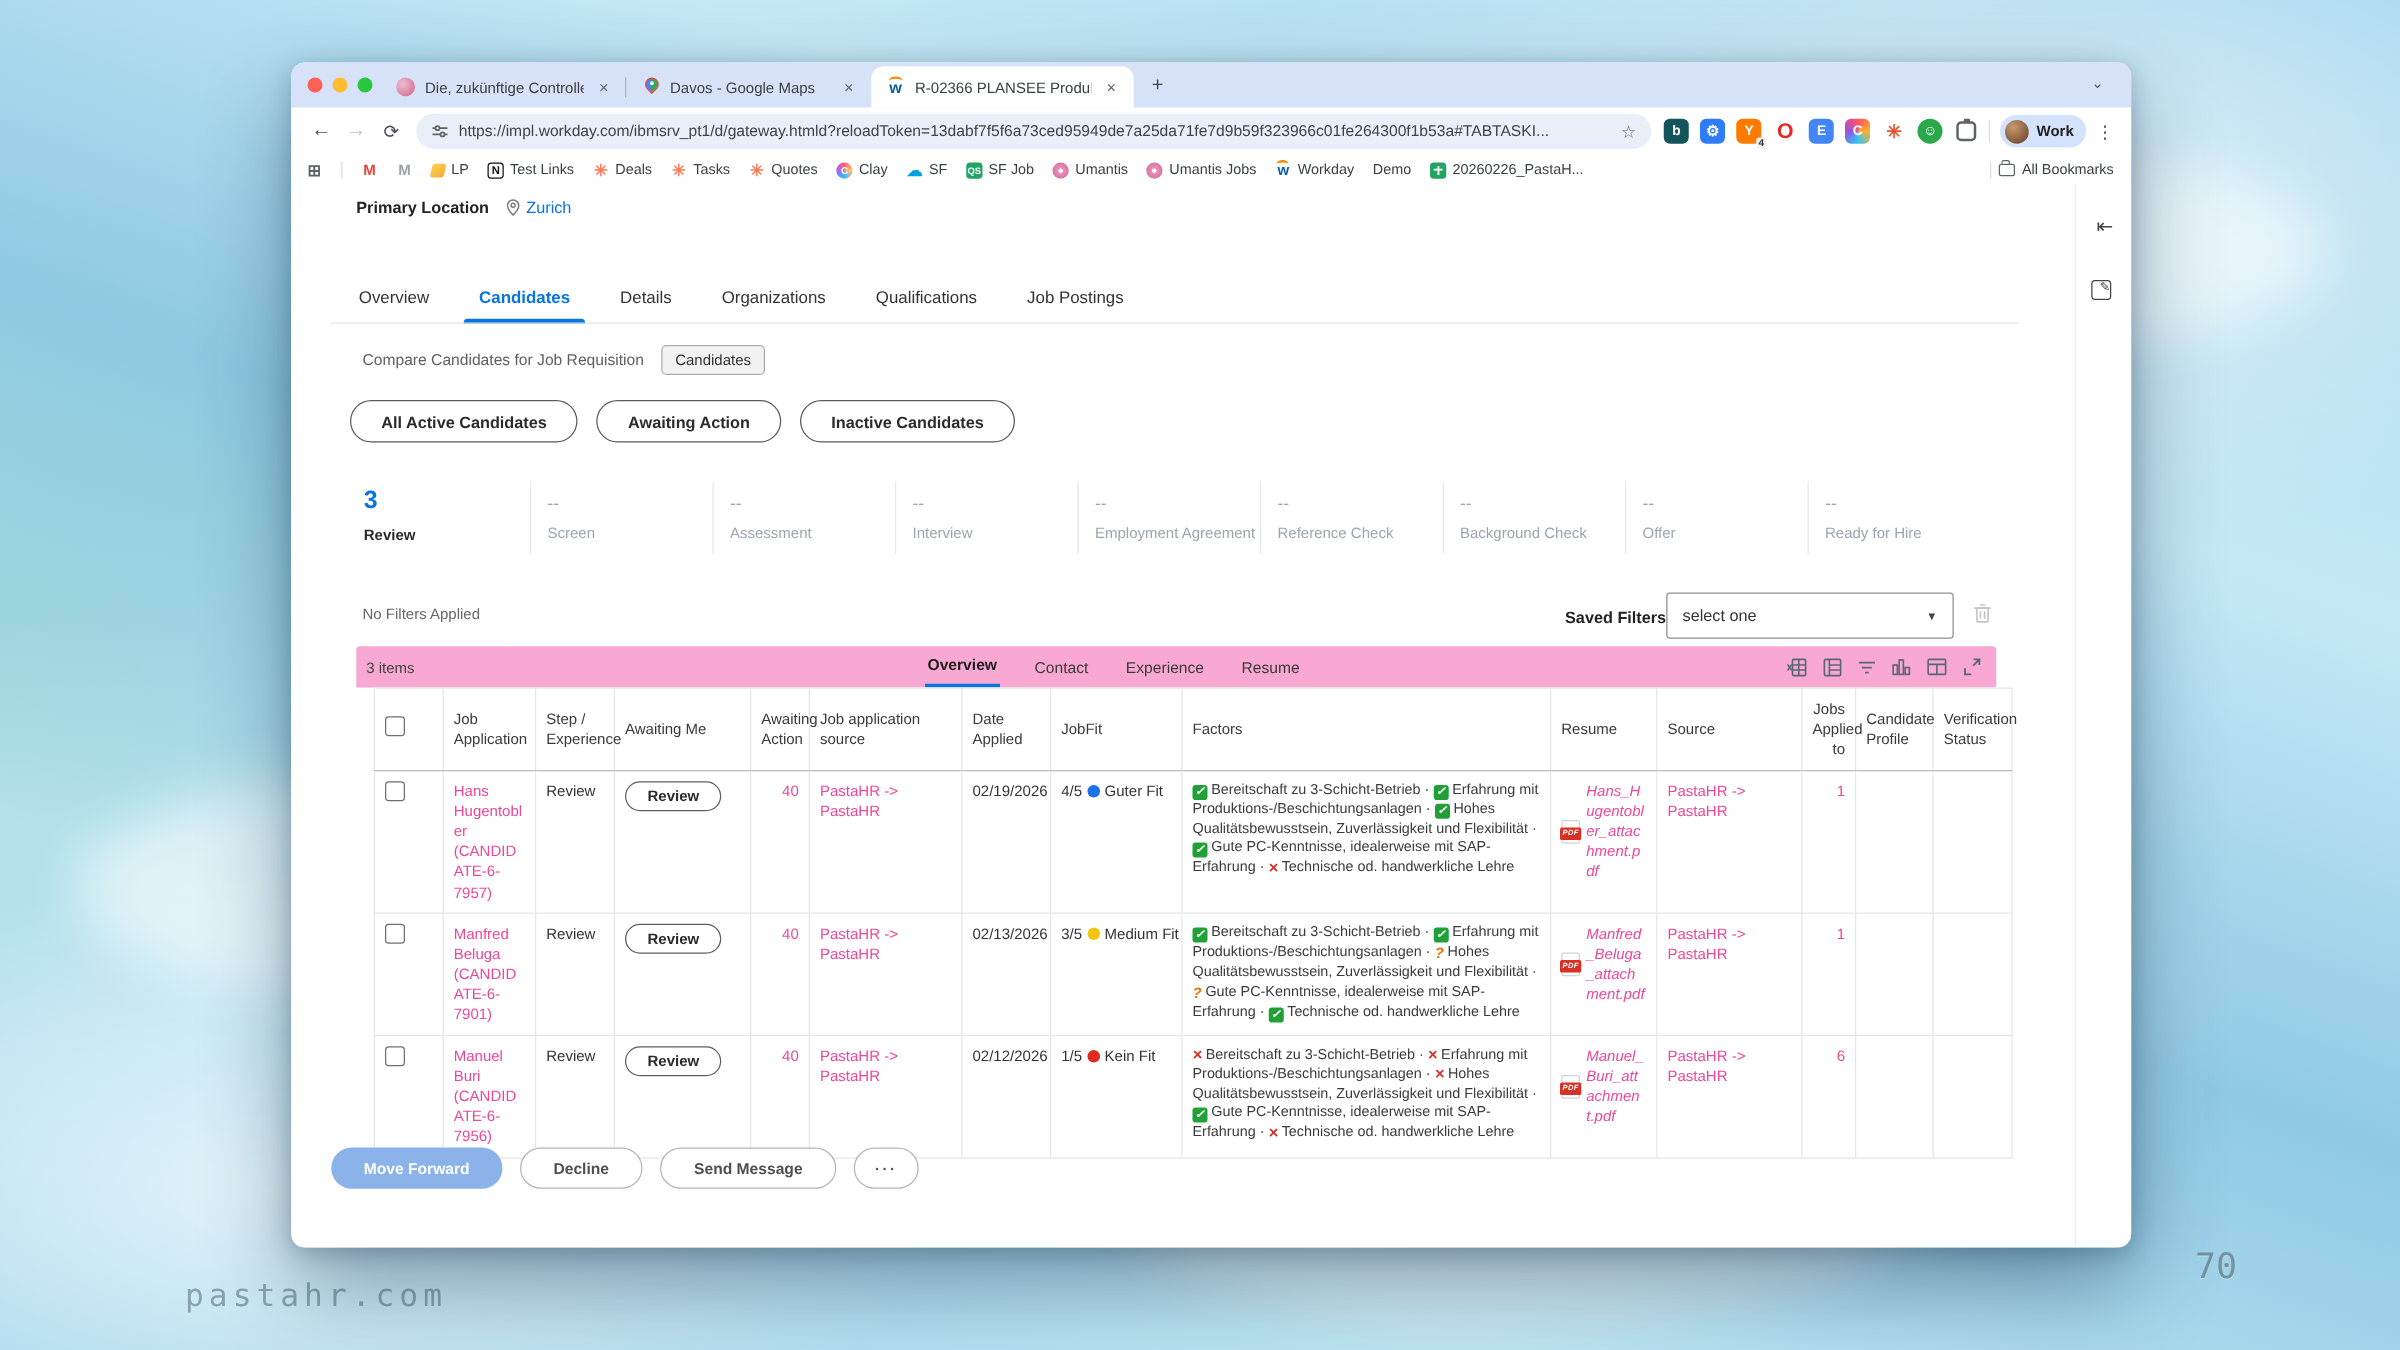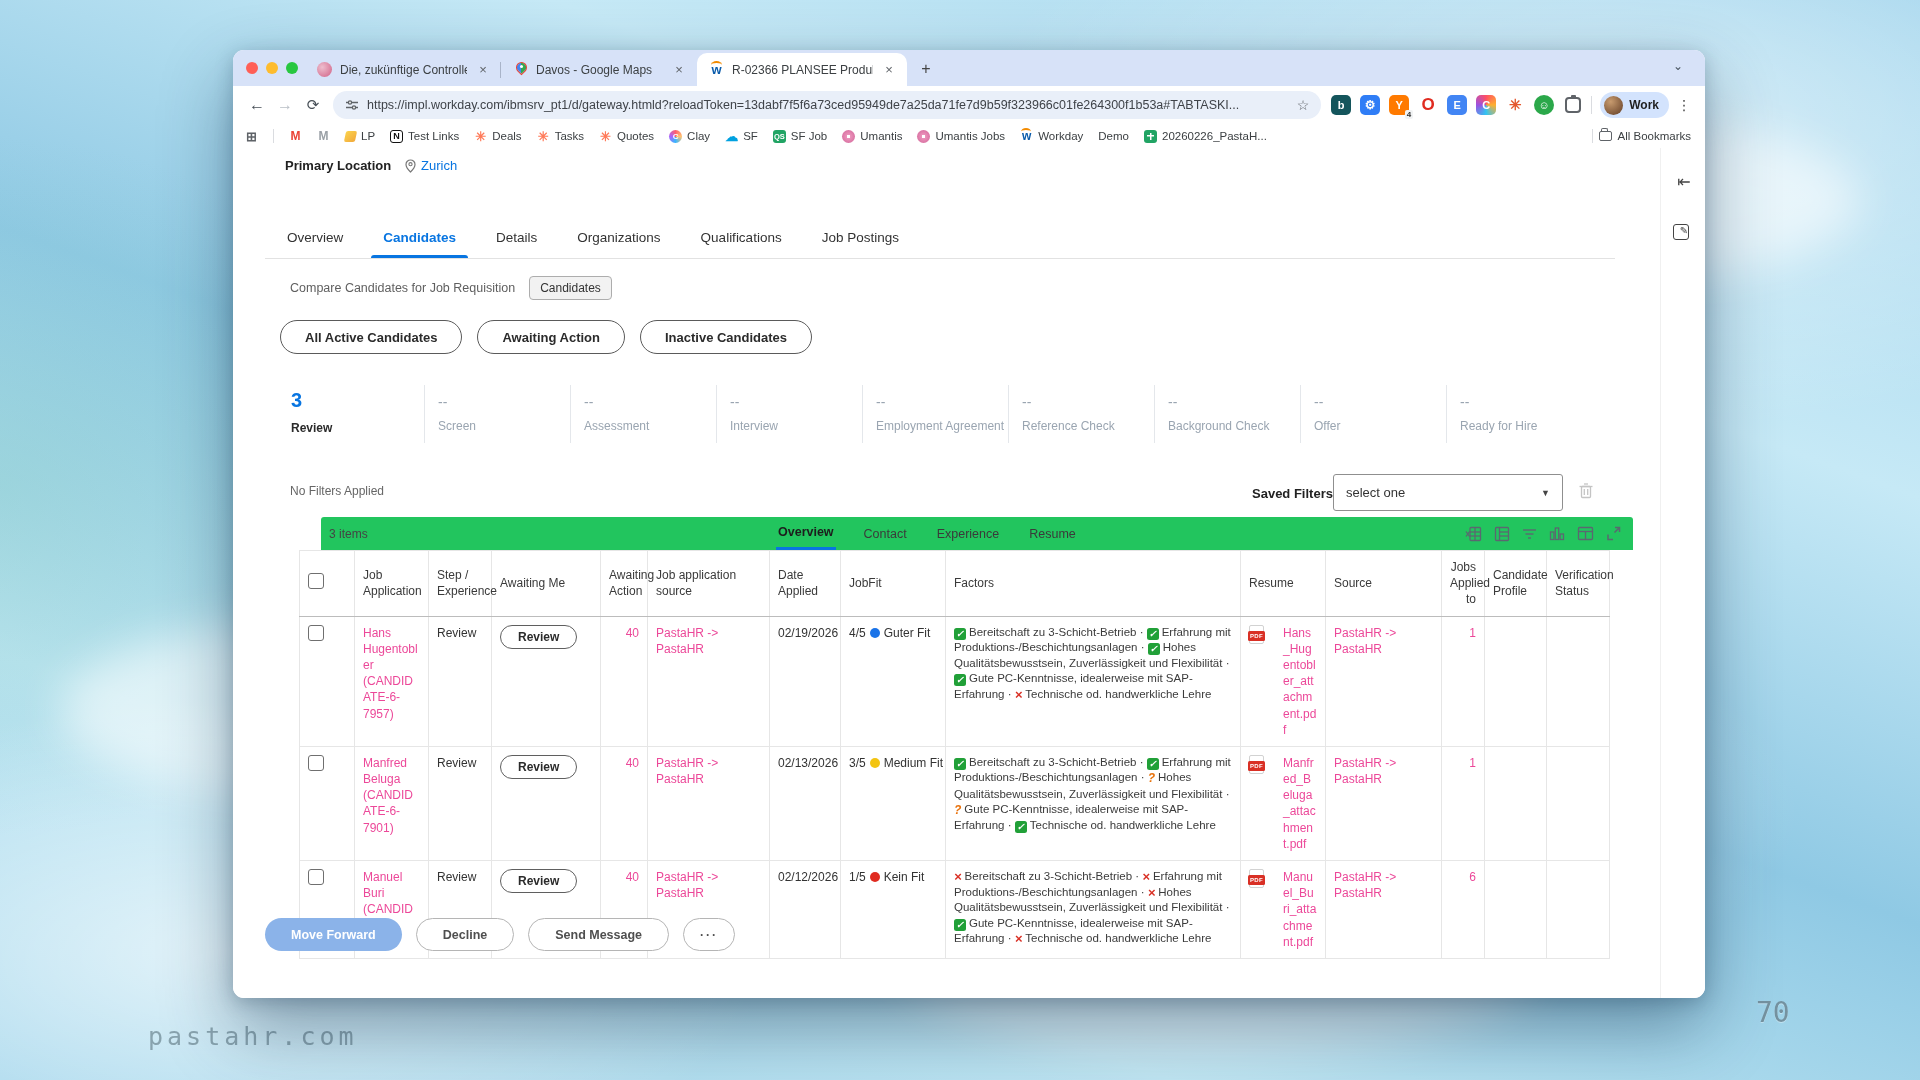--- a/index.html
+++ b/index.html
@@ -147,22 +147,22 @@
   .stage-idle .fcount { color:#9aa5b1; font-weight:400; font-size:14px; padding-top:5px; }
   .stage-idle .flabel { color:#9aa5b1; }
 
   .nofilters { position:absolute; left:57px; top:336px; font-size:12px; color:#666; }
   .savedf-label { position:absolute; left:1019px; top:338px; font-size:13px; font-weight:700; color:#222; }
   .select { position:absolute; left:1100px; top:326px; width:230px; height:37px; border:1px solid #8f8f8f;
     border-radius:3px; background:#fff; display:flex; align-items:center; padding:0 12px; font-size:13px; color:#333; }
   .select::after { content:"▼"; margin-left:auto; font-size:9px; color:#444; }
   .trash { position:absolute; left:1345px; top:334px; color:#c4c4c4; }
 
-  .grid-toolbar { position:absolute; left:52px; top:369px; width:1312px; height:33px; background:#22c55e;
-    border-radius:3px 3px 0 0; display:flex; align-items:center;margin-left:36px; }
+  .grid-toolbar { position:absolute; left:52px; top:369px; width:1312px; height:33px; background:#f9a8d4;
+    border-radius:3px 3px 0 0; display:flex; align-items:center; }
   .items-count { font-size:12px; color:#444; margin-left:8px; }
   .view-tabs { position:absolute; left:455px; display:flex; gap:26px; font-size:12.5px; height:33px; align-items:center; }
   .vtab { height:33px; display:flex; align-items:center; padding:0 2px; }
   .vt-active { font-weight:700; color:#1d1d1d; border-bottom:3px solid #0875e1; }
   .vt-idle { color:#3a3a3a; }
   .grid-icons { position:absolute; right:12px; display:flex; gap:12px; align-items:center; }
   .gi { display:flex; color:#5b6770; }
 
   .tablewrap { position:absolute; left:66px; top:402px; }
   table { border-collapse:collapse; table-layout:fixed; width:1311px; background:#fff; }
@@ -185,21 +185,21 @@
   .dot { display:inline-block; width:10px; height:10px; border-radius:50%; margin:0 4px -1px; }
   .dot-blue{background:#1a73e8;} .dot-yellow{background:#f3c411;} .dot-red{background:#e02b20;}
   .factors { font-size:11.5px; color:#3b3b3b; }
   .factor::after { content:" · "; color:#3b3b3b; }
   .factor:last-child::after { content:""; }
   .fic { display:inline-block; vertical-align:-1px; margin-right:3px; text-align:center; }
   .f-pass { width:12px; height:12px; background:#21a038; color:#fff; border-radius:2.5px; font-size:9.5px; line-height:12px; font-weight:700; }
   .f-pass::before{content:"✓";}
   .f-fail { color:#d93025; font-weight:900; font-size:13px; line-height:12px; } .f-fail::before{content:"×";}
   .f-unknown { color:#e8710a; font-weight:800; font-size:12px; } .f-unknown::before{content:"?";}
-  .resume-cell { display:flex; gap:19px; align-items:flex-start; }
+  .resume-cell { display:flex; gap:5px; align-items:center;font-style:italic; }
   .pdf { flex:0 0 auto; width:15px; height:19px; background:#fff; border:1px solid #d2d2d2; border-radius:2px; position:relative; }
   .pdf::before { content:"PDF"; position:absolute; left:-2px; top:5px; background:#d93025; color:#fff;
     font-size:6px; font-weight:700; padding:1px 2px; border-radius:1.5px; letter-spacing:.3px; }
   .rfile { width:52px; overflow-wrap:break-word; word-break:break-all; }
 
   .actions { position:absolute; left:32px; top:770px; display:flex; gap:14px; }
   .act { height:33px; border-radius:17px; display:flex; align-items:center; padding:0 26px;
     font-size:12.5px; font-weight:700; }
   .act-primary { background:#8bb3e9; color:#fff; border:none; }
   .act-secondary { background:#fff; color:#4f4f4f; border:1px solid #b5b5b5; }

